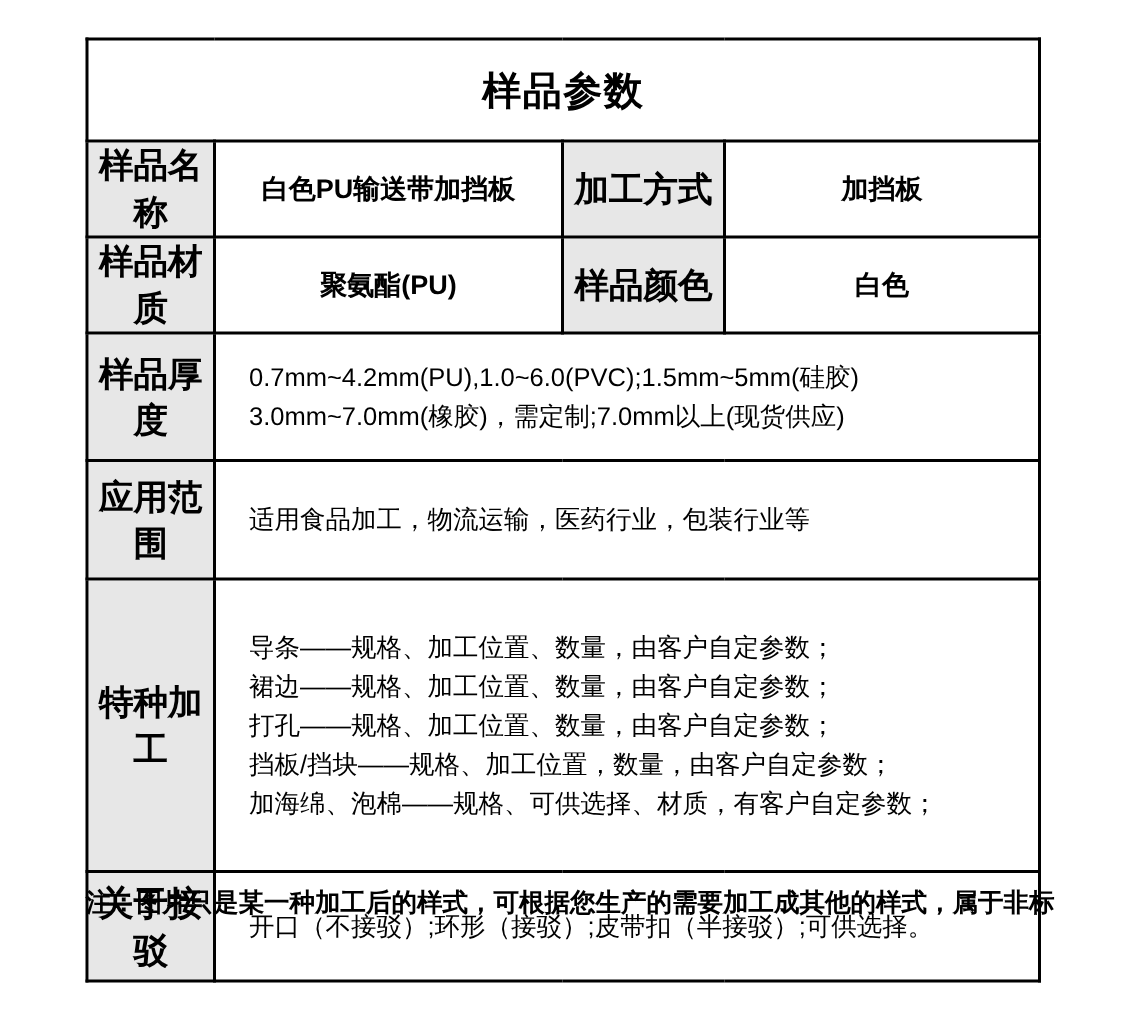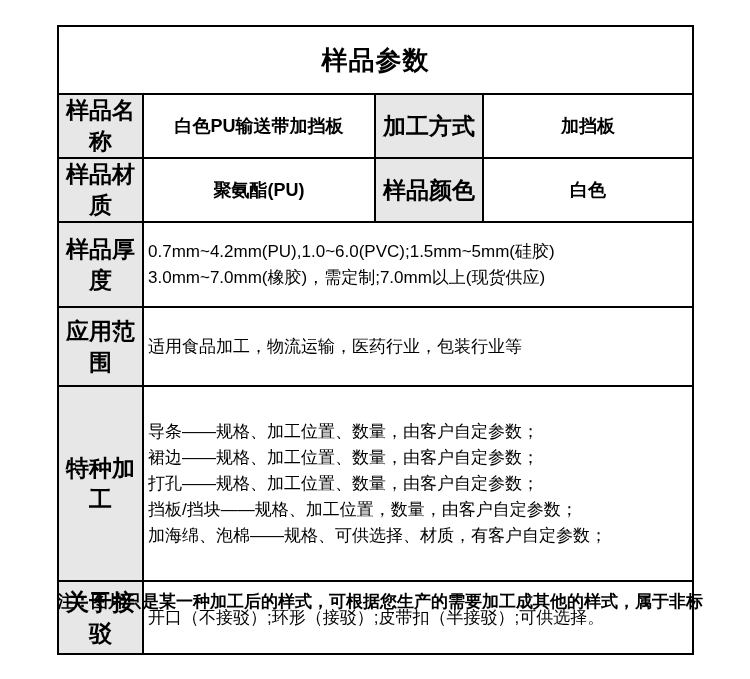--- a/index.html
+++ b/index.html
@@ -41,21 +41,21 @@
   .val {
     text-align: center;
     font-weight: bold;
     font-size: 18px;
     padding: 0 19px;
   }
   .content {
     font-size: 17px;
     font-weight: normal;
     text-align: left;
-    padding: 8px 10px 8px 4px;
+    padding: 8px 10px 8px 22px;
     line-height: 26px;
   }
   .content .line { white-space: nowrap; }
   tr.r-short  td { height: 48px; }
   tr.r-thick  td { height: 67px; }
   tr.r-app    td { height: 61px; margin-left: 16px; }
   tr.r-spec   td { height: 177px; }
   tr.r-splice td { height: 55px; }
   .note {
     position: absolute;

